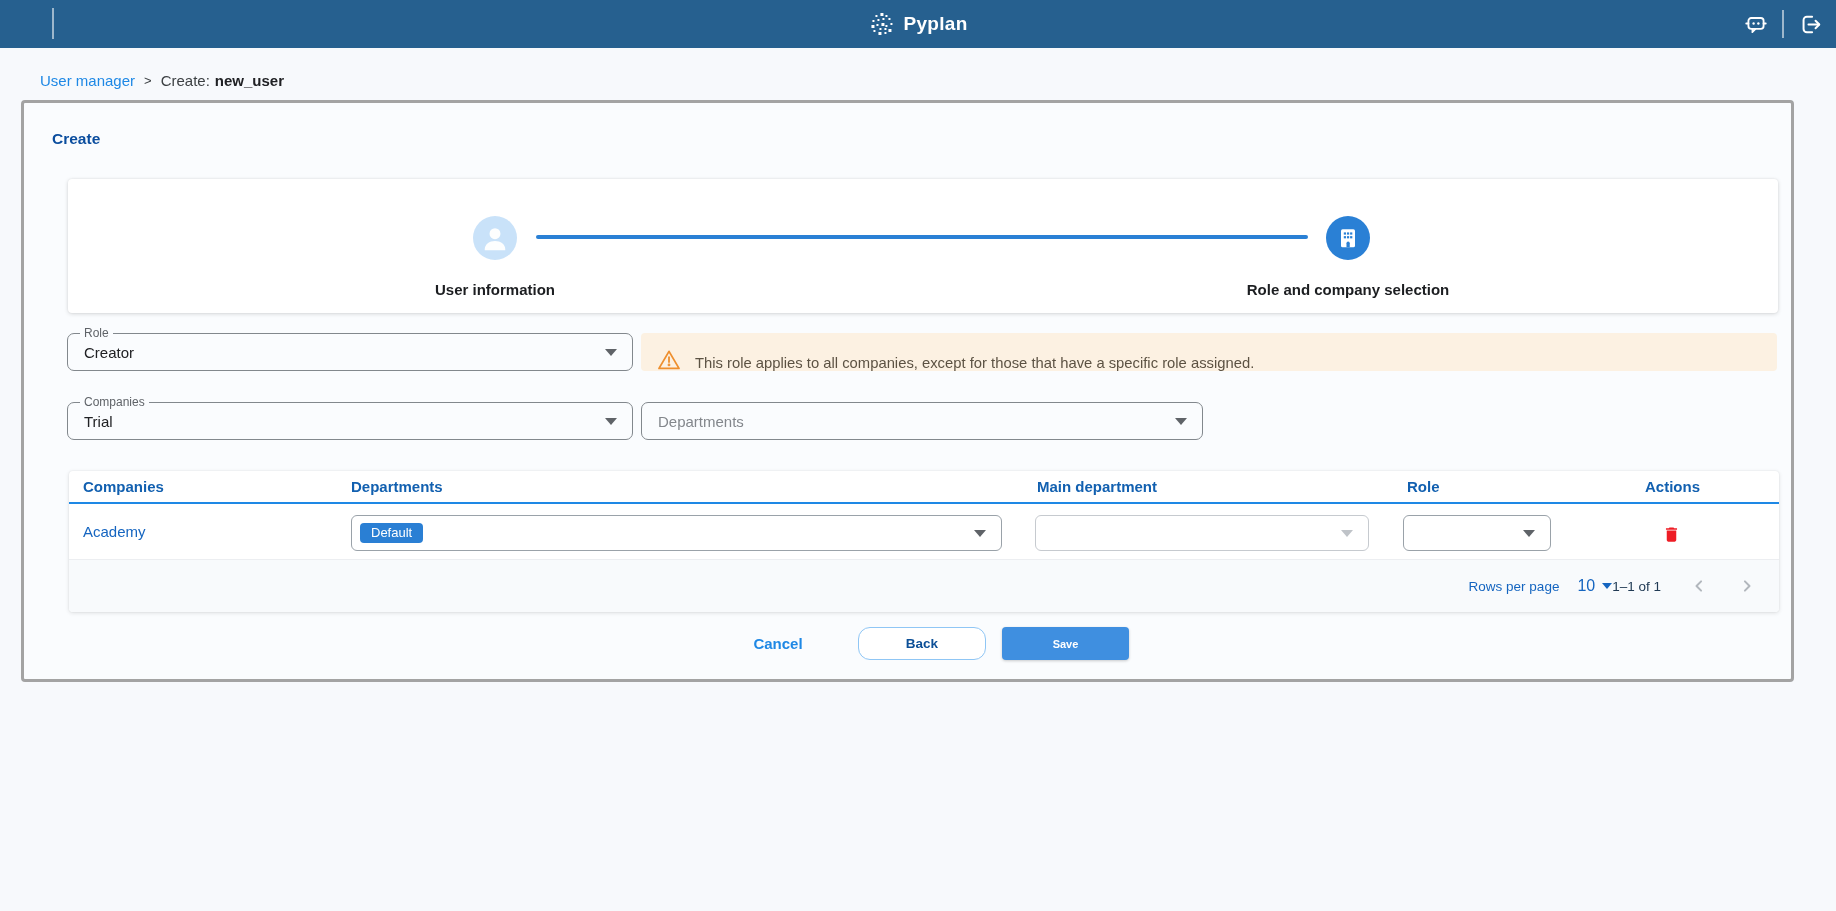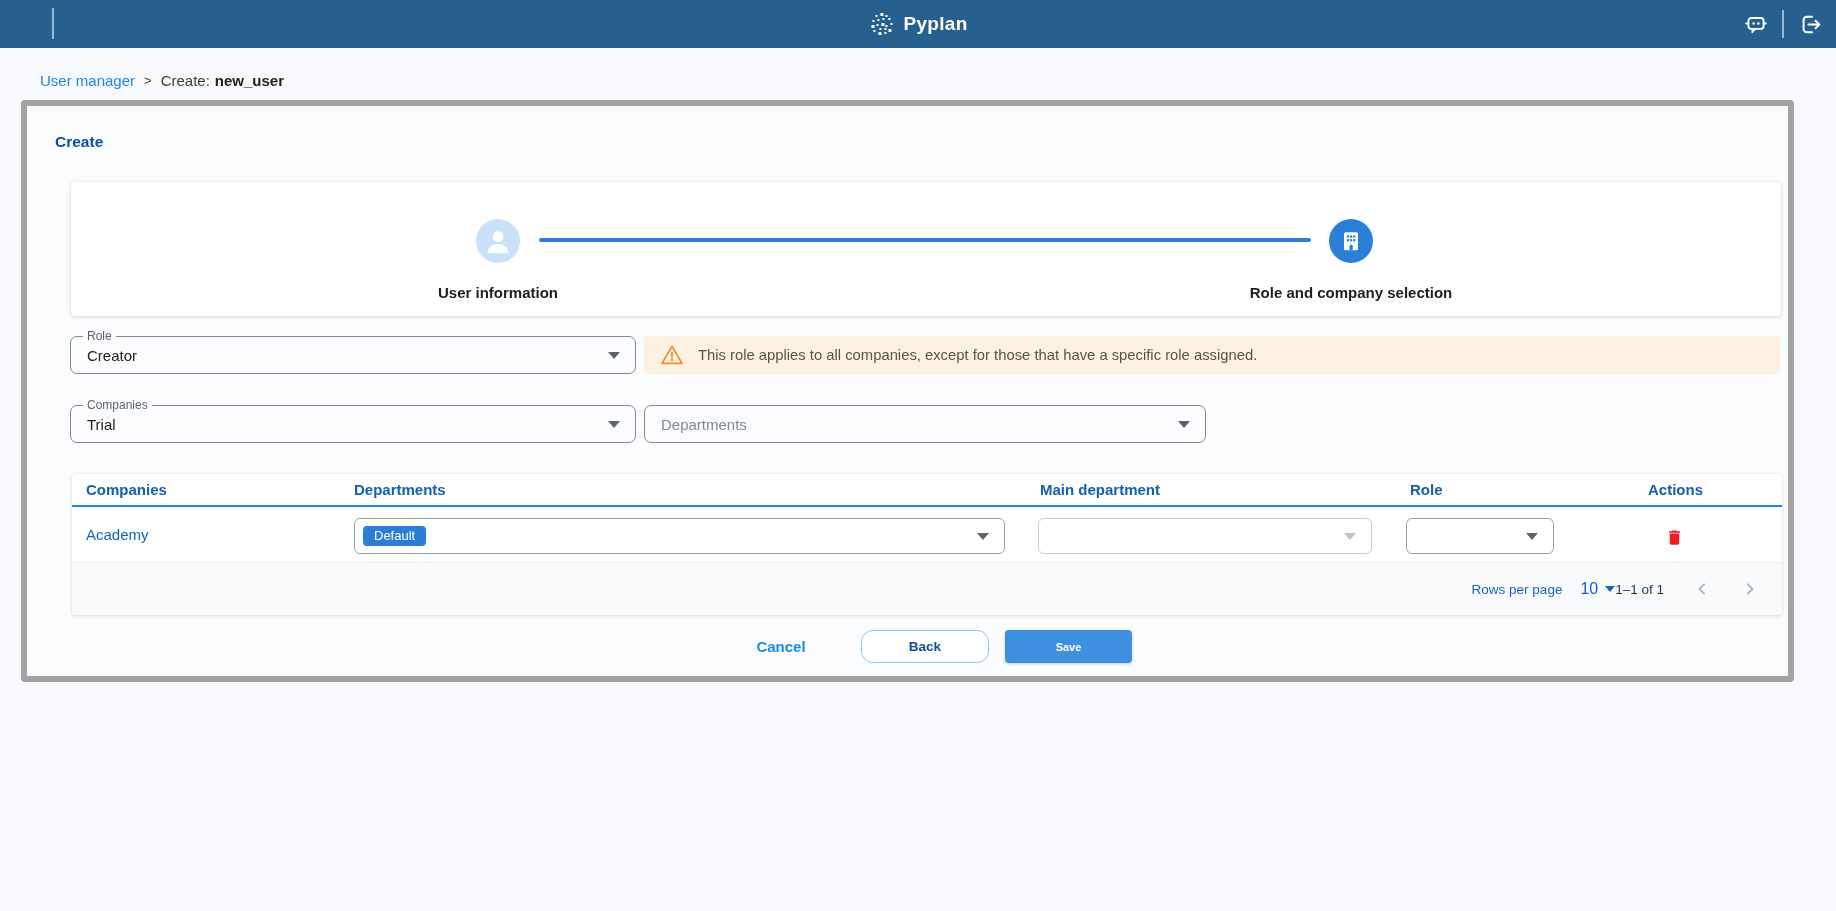--- a/index.html
+++ b/index.html
@@ -19,21 +19,21 @@
   .icon-btn { background:none; border:none; cursor:pointer; display:flex; align-items:center; }
 
   
   .breadcrumb { position:absolute; left:40px; top:72px; display:flex; align-items:center; gap:9px; font-size:15px; color:#3c4043; }
   .bc-link { color:#1e88e5; cursor:pointer; text-decoration:none; }
   .bc-sep { font-size:13px; color:#3c4043; }
   .bc-current { display:flex; gap:5px; }
   .bc-current b { color:#202124; }
 
   
-  .panel { position:absolute; left:21px; top:100px; width:1773px; height:582px; background:#fafcfe; border:6px solid #a3a3a3; border-radius:4px; }
+  .panel { position:absolute; left:21px; top:100px; width:1773px; height:582px; background:#fafcfe; border:3px solid #a3a3a3; border-radius:4px; }
   .panel-title { position:absolute; left:28px; top:27px; font-size:15.5px; font-weight:700; color:#0a4d9e; }
 
   
   .stepper-card { position:absolute; left:44px; top:76px; width:1710px; height:134px; background:#fff; border-radius:4px; box-shadow:0 1px 4px rgba(0,0,0,.14),0 0 2px rgba(0,0,0,.08); }
   .connector { position:absolute; left:468px; top:56px; width:772px; height:4px; background:#2a80d5; border-radius:2px; }
   .step { position:absolute; top:37px; width:280px; display:flex; flex-direction:column; align-items:center; cursor:pointer; }
   .step-1 { left:287px; }  
   .step-2 { left:1140px; } 
   .step-circle { width:44px; height:44px; border-radius:50%; display:flex; align-items:center; justify-content:center; }
   .step-circle.done { background:#c9e2f9; }
@@ -45,21 +45,21 @@
   .select .float-label { position:absolute; top:-8px; left:12px; padding:0 4px; font-size:12px; color:#5f6368; background:#fafcfe; line-height:14px; }
   .select .value { padding-left:16px; font-size:15px; color:#202124; }
   .select .value.placeholder { color:#83878c; }
   .caret { position:absolute; right:15px; top:50%; margin-top:-3px; width:0; height:0; border-left:6px solid transparent; border-right:6px solid transparent; border-top:7px solid #5f6368; }
   .caret.light { border-top-color:#bfc3c8; }
 
   .role-select { left:43px; top:230px; width:566px; }
   .companies-select { left:43px; top:299px; width:566px; }
   .departments-select { left:617px; top:299px; width:562px; }
 
-  .warning { position:absolute; left:617px; top:230px; width:1136px; height:38px; background:#fcf1e2; border-radius:4px; display:flex; align-items:center; gap:14px; padding-left:16px; }
+  .warning { position:absolute; left:617px; top:230px; width:1136px; height:38px; background:#fcf1e2; border-radius:4px; display:flex; align-items:flex-end; gap:14px; padding-left:16px; }
   .warning-text { font-size:14.8px; color:#5c5243; }
 
   .add-company { position:absolute; left:1187px; top:299px; width:566px; height:38px; background:#dcdee1; border:none; border-radius:6px; font-family:"Liberation Sans",sans-serif; font-size:15px; font-weight:500; color:#a2a6ac; cursor:default; }
 
   
   .table-card { position:absolute; left:45px; top:368px; width:1710px; height:141px; background:#fff; border-radius:4px; box-shadow:0 1px 4px rgba(0,0,0,.12),0 0 2px rgba(0,0,0,.07); }
   .thead { position:absolute; left:0; top:0; width:100%; height:33px; border-bottom:2px solid #1e88e5; }
   .th { position:absolute; top:7px; font-size:15px; font-weight:700; color:#1260b0; white-space:nowrap; }
   .th-companies { left:14px; } .th-departments { left:282px; } .th-main { left:968px; } .th-role { left:1338px; } .th-actions { left:1576px; }
   .trow { position:absolute; left:0; top:35px; width:100%; height:54px; border-bottom:1px solid #eceef1; }

